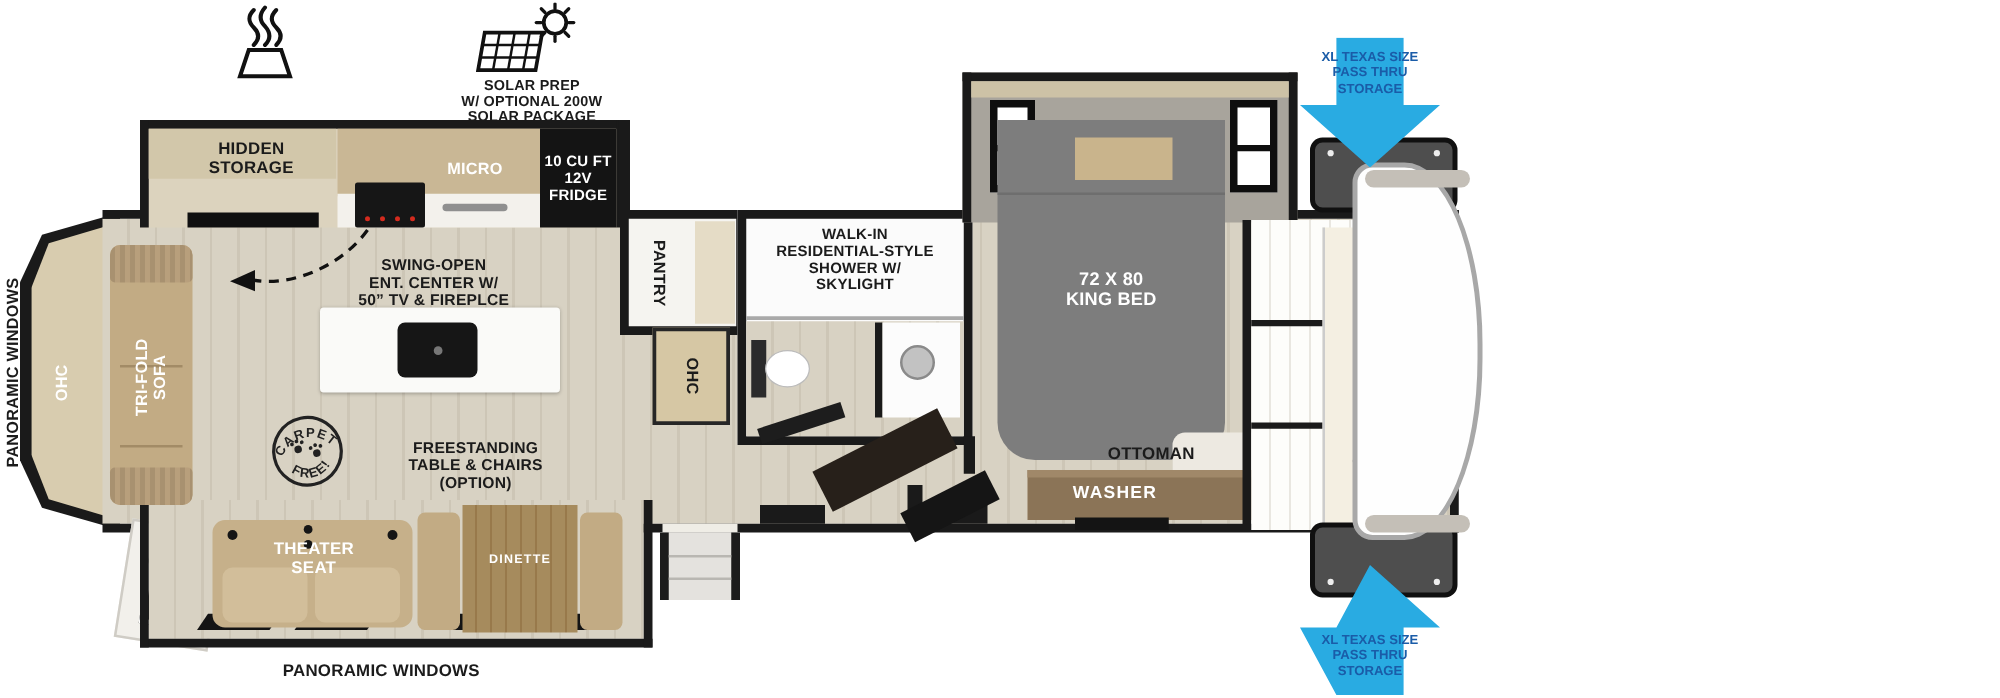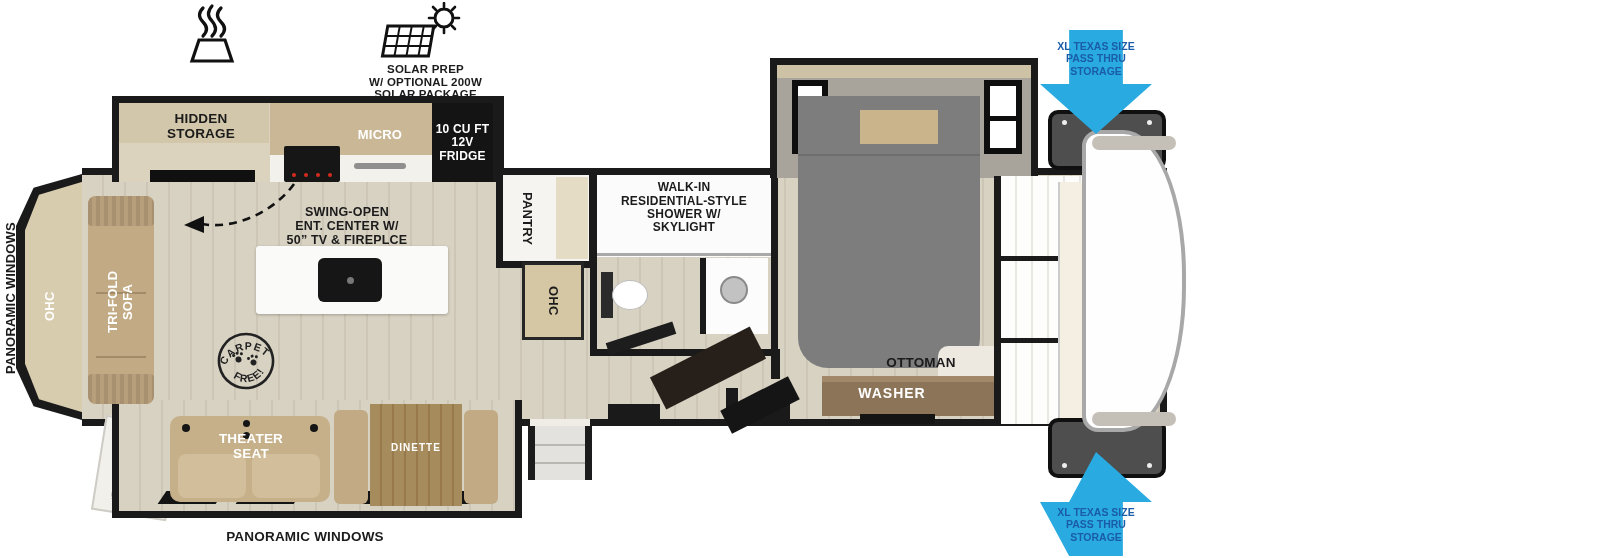--- a/index.html
+++ b/index.html
@@ -169,20 +169,23 @@
           <circle cx="41" cy="23.5" r="1.5"></circle>
           <circle cx="45" cy="25" r="1.5"></circle>
         <circle cx="55" cy="36" r="3"></circle>
           <circle cx="51" cy="31" r="1.5"></circle>
           <circle cx="55" cy="29.5" r="1.5"></circle>
           <circle cx="59" cy="31" r="1.5"></circle>
       </g>
     </g>
   </svg>
 
+  <div class="lbl" style="left:283px;top:347px;width:195px;height:50px;font-size:12.5px;">FREESTANDING
+TABLE &amp; CHAIRS
+(OPTION)</div>
 
   <div class="wallbox" style="left:496px;top:168px;width:100px;height:100px;background:#F5F4F0;"></div>
   <div class="abs" style="left:556px;top:177px;width:32px;height:82px;background:#E5DCC6;"></div>
   <div class="lbl v-dn" style="left:514px;top:178px;width:26px;height:82px;font-size:13px;">PANTRY</div>
 
   <div class="abs" style="left:522px;top:262px;width:62px;height:78px;background:#D6C7A4;border:3px solid #262626;"></div>
   <div class="lbl v-dn" style="left:540px;top:270px;width:26px;height:62px;font-size:13px;">OHC</div>
 
   <div class="wallbox" style="left:590px;top:168px;width:188px;height:188px;background:#FBFBFB;"></div>
   <div class="abs floor" style="left:597px;top:257px;width:174px;height:92px;"></div>
@@ -211,20 +214,22 @@
     <div class="abs" style="left:-2px;top:30px;width:28px;height:5px;background:#0E0E0E;"></div>
   </div>
   <div class="abs" style="left:984px;top:80px;width:38px;height:74px;background:#fff;border:6px solid #0E0E0E;">
     <div class="abs" style="left:-2px;top:30px;width:30px;height:5px;background:#0E0E0E;"></div>
   </div>
 
   <div class="abs" style="left:798px;top:96px;width:182px;height:272px;background:var(--bed-gray);border-radius:0 0 30px 30px;">
     <div class="abs" style="left:0;top:58px;width:100%;height:2px;background:#6E6E6E;"></div>
     <div class="abs" style="left:62px;top:14px;width:78px;height:34px;background:#C9B48C;"></div>
   </div>
+  <div class="lbl w" style="left:798px;top:212px;width:182px;height:40px;font-size:14.5px;">72 X 80
+KING BED</div>
 
   <div class="abs" style="left:938px;top:346px;width:72px;height:42px;background:#EDE9E1;border-radius:10px;"></div>
   <div class="lbl" style="left:862px;top:354px;width:118px;height:18px;font-size:13.5px;">OTTOMAN</div>
   <div class="abs" style="left:822px;top:376px;width:192px;height:40px;background:var(--dresser-brown);border-top:6px solid #A08869;"></div>
   <div class="lbl w" style="left:832px;top:382px;width:120px;height:24px;font-size:14px;letter-spacing:1px;">WASHER</div>
   <div class="abs" style="left:860px;top:414px;width:75px;height:10px;background:#141414;"></div>
 
   <div class="stub" style="left:994px;top:176px;width:7px;height:248px;"></div>
   <div class="abs" style="left:1001px;top:176px;width:127px;height:248px;background:repeating-linear-gradient(90deg,#FDFDFB 0 14px,#E9E7E1 14px 16px);">
     <div class="abs" style="left:0;top:80px;width:100%;height:5px;background:#1B1B1B;"></div>

